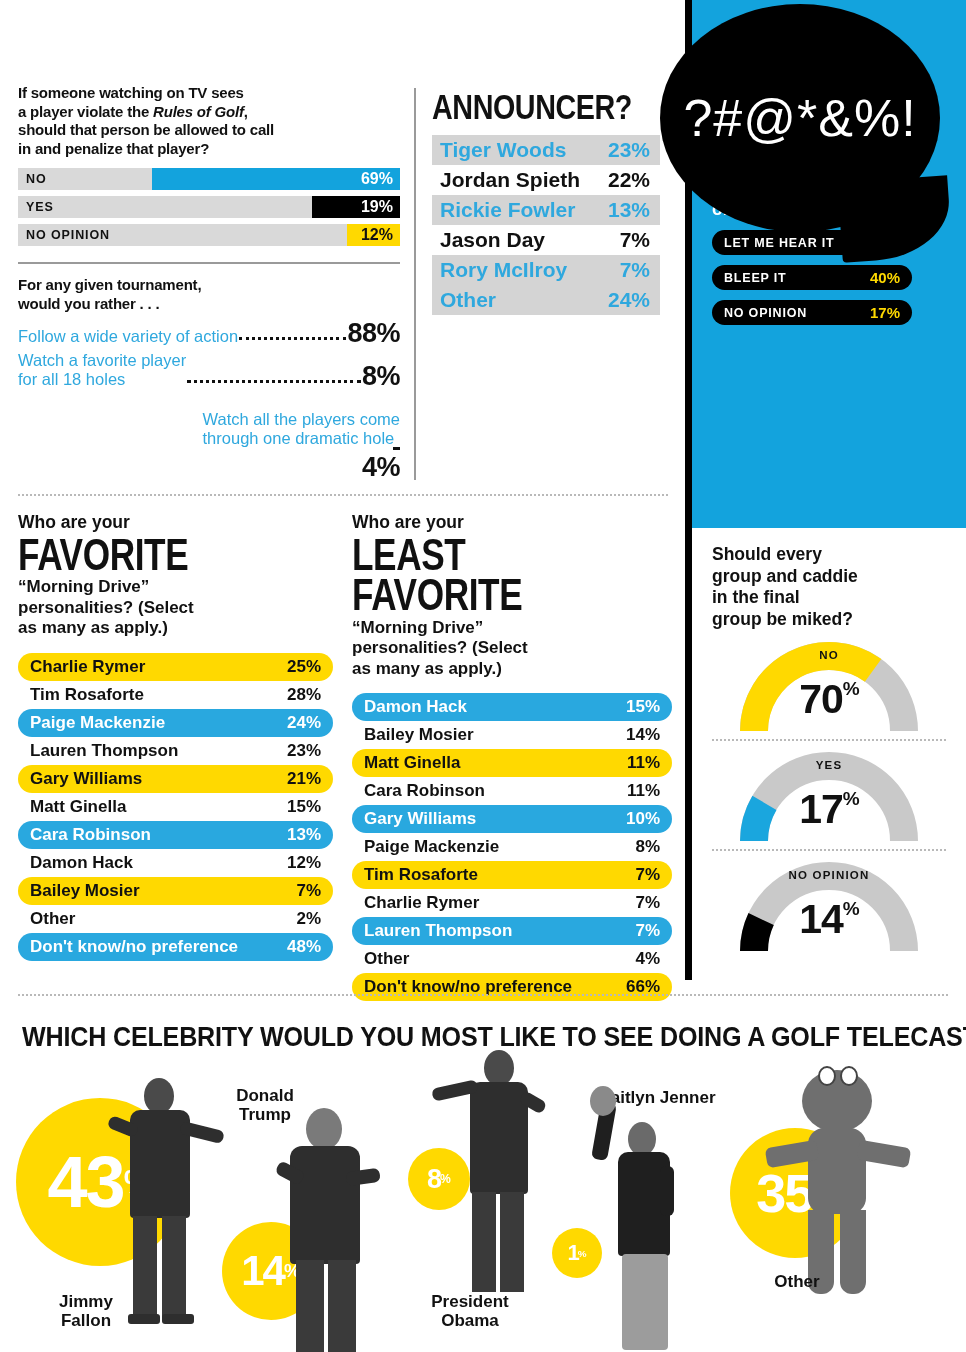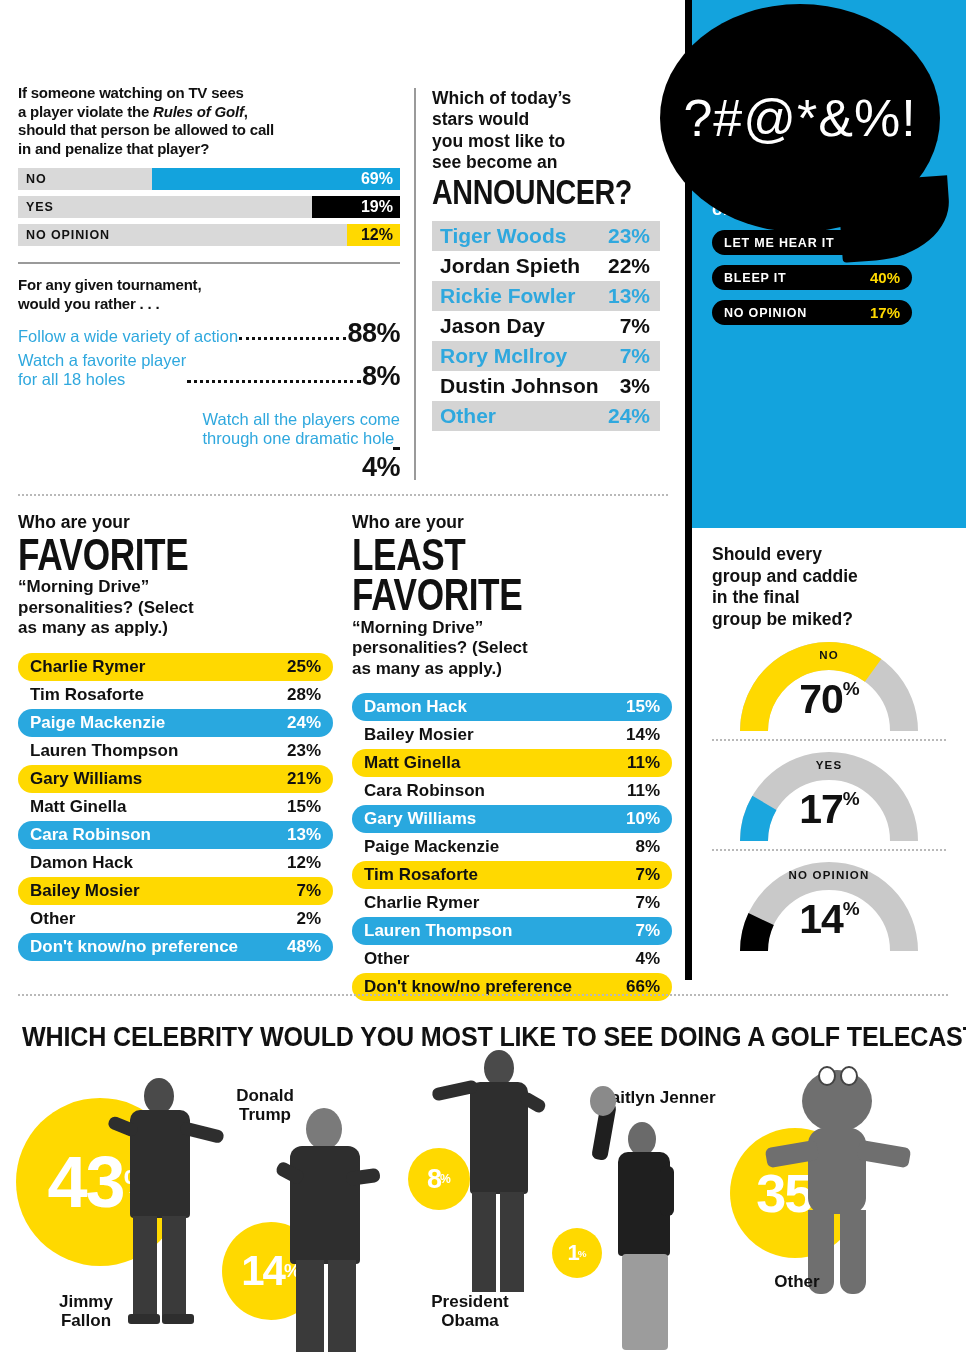--- a/index.html
+++ b/index.html
@@ -232,26 +232,20 @@
       <span class="leader-val">4%</span>
     </div>
   </div>
 </div>
 
 <div class="dotrule" style="position:absolute; left:18px; top:494px; width:650px;"></div>
 
 <div style="position:absolute; left:414px; top:88px; width:0; height:392px; border-left:2px solid #9a9a9a;"></div>
 
 <div id="announcer-col">
-  <div class="ann-sub">
-    <span>Which of today’s</span><br>
-    <span>stars would</span><br>
-    <span>you most like to</span><br>
-    <span>see become an</span>
-  </div>
   <div class="ann-big">ANNOUNCER?</div>
 
   <div style="margin-top:12px;">
     <div class="ann-row shade">
       <span>Tiger Woods</span>
       <span>23%</span>
     </div>
     <div class="ann-row plain">
       <span>Jordan Spieth</span>
       <span>22%</span>
@@ -260,24 +254,20 @@
       <span>Rickie Fowler</span>
       <span>13%</span>
     </div>
     <div class="ann-row plain">
       <span>Jason Day</span>
       <span>7%</span>
     </div>
     <div class="ann-row shade">
       <span>Rory McIlroy</span>
       <span>7%</span>
-    </div>
-    <div class="ann-row plain">
-      <span>Dustin Johnson</span>
-      <span>3%</span>
     </div>
     <div class="ann-row shade">
       <span>Other</span>
       <span>24%</span>
     </div>
   </div>
 </div>
 
 <div id="blue-panel">
   <div class="bq">

